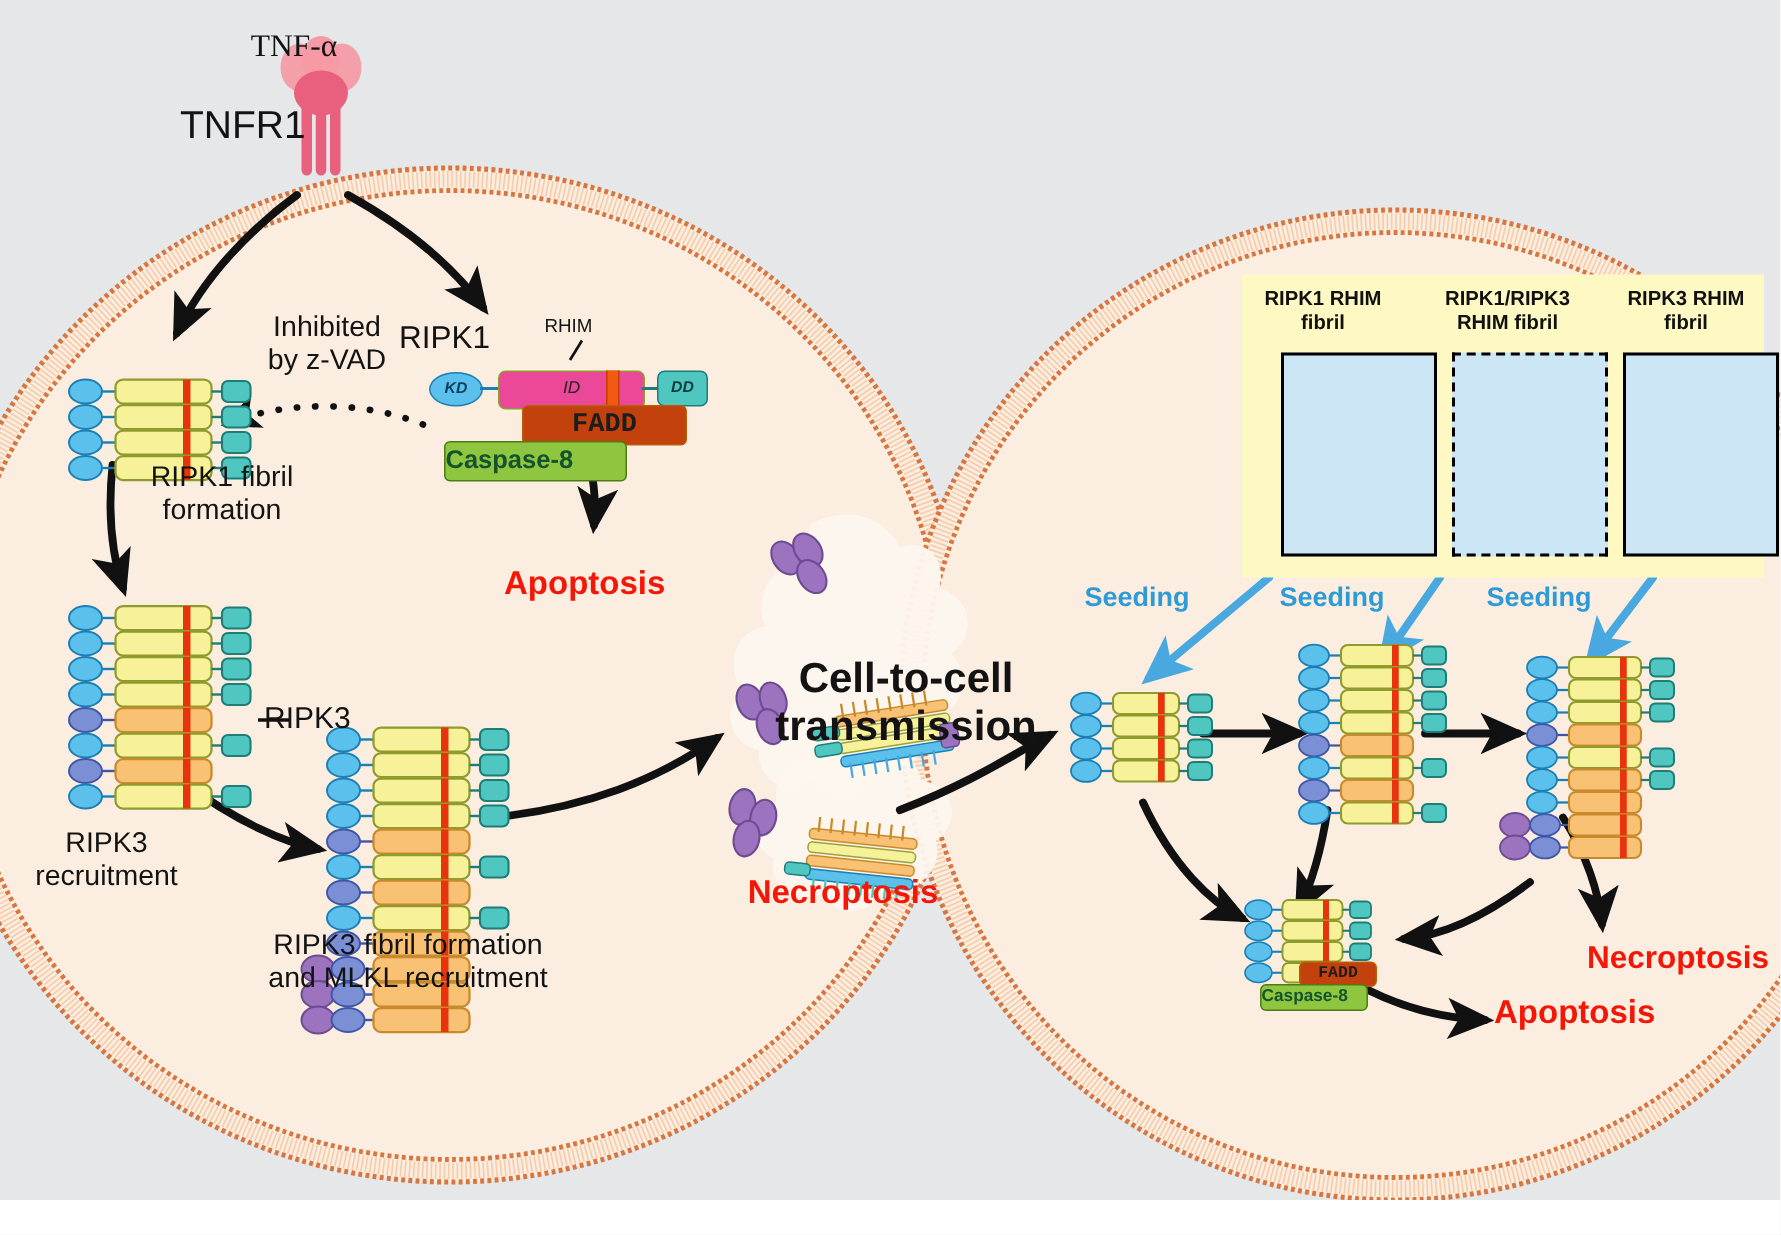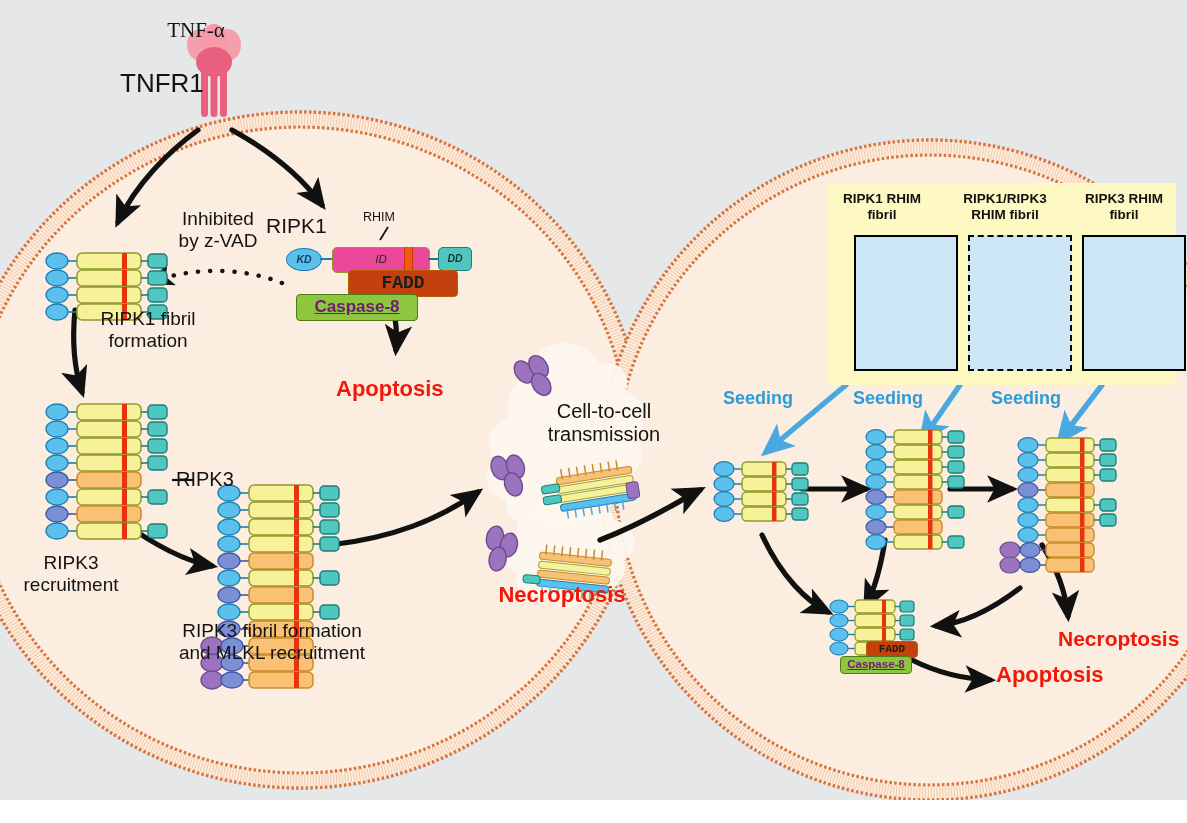--- a/index.html
+++ b/index.html
@@ -21,22 +21,22 @@
   #ripk1schem{position:absolute;left:286px;top:232px;width:190px;height:74px;}
   .kd{position:absolute;width:34px;height:21px;border-radius:50%;background:#5bc0ec;border:1.6px solid #1b7fb5;
       color:#0b3f5e;font-size:10.5px;font-weight:bold;text-align:center;line-height:20px;font-style:italic;}
   .idbar{position:absolute;width:96px;height:24px;border-radius:5px;background:#ec4899;border:1.7px solid #8f9b2c;
       color:#222;font-size:11.5px;font-style:italic;text-align:center;line-height:22px;}
   .ddbox{position:absolute;width:32px;height:22px;border-radius:5px;background:#4fc6c0;border:1.7px solid #1d7d78;
       color:#0d3b39;font-size:10.5px;font-weight:bold;text-align:center;line-height:20px;font-style:italic;}
   .rhimstripe{position:absolute;width:7px;height:24px;background:#f25a12;border-left:1.5px solid #c83c00;border-right:1.5px solid #c83c00;}
   .fadd{position:absolute;background:#c2410c;border:1.6px solid #b85c06;border-radius:4px;color:#1d1d1d;
       font-weight:bold;text-align:center;font-family:Liberation Mono, monospace;}
-  .casp{position:absolute;background:#8ec63f;border:1.6px solid #4f7a15;border-radius:4px;color:#701a75;
-      font-weight:bold;text-align:center;text-decoration:underline;}
+  .casp{position:absolute;background:#8ec63f;border:1.6px solid #4f7a15;border-radius:4px;color:#14532d;
+      font-weight:bold;}
 </style>
 </head>
 <body>
 
 <div id="stage">
 <div id="canvas">
 
   <svg class="layer" viewBox="0 0 1187 800">
     <defs>
 
@@ -699,21 +699,21 @@
   <div class="lbl red" style="left:336px;top:376px;font-size:22px;">Apoptosis</div>
 
   <div class="lbl c" style="left:148px;top:308px;font-size:19px;">RIPK1 fibril
 formation</div>
   <div class="lbl" style="left:176px;top:468px;font-size:20px;">RIPK3</div>
   <div class="lbl c" style="left:71px;top:552px;font-size:19px;">RIPK3
 recruitment</div>
   <div class="lbl c" style="left:272px;top:620px;font-size:19px;">RIPK3 fibril formation
 and MLKL recruitment</div>
 
-  <div class="lbl c" style="left:604px;top:400px;font-size:20px;">Cell-to-cell
+  <div class="lbl c" style="left:604px;top:436px;font-size:28px;font-weight:bold;">Cell-to-cell
 transmission</div>
   <div class="lbl red c" style="left:562px;top:582px;font-size:22px;">Necroptosis</div>
 
   <div class="lbl blue c" style="left:758px;top:388px;font-size:18px;">Seeding</div>
   <div class="lbl blue c" style="left:888px;top:388px;font-size:18px;">Seeding</div>
   <div class="lbl blue c" style="left:1026px;top:388px;font-size:18px;">Seeding</div>
 
   <div class="lbl red" style="left:1058px;top:627px;font-size:21px;">Necroptosis</div>
   <div class="lbl red" style="left:996px;top:662px;font-size:22px;">Apoptosis</div>
 

